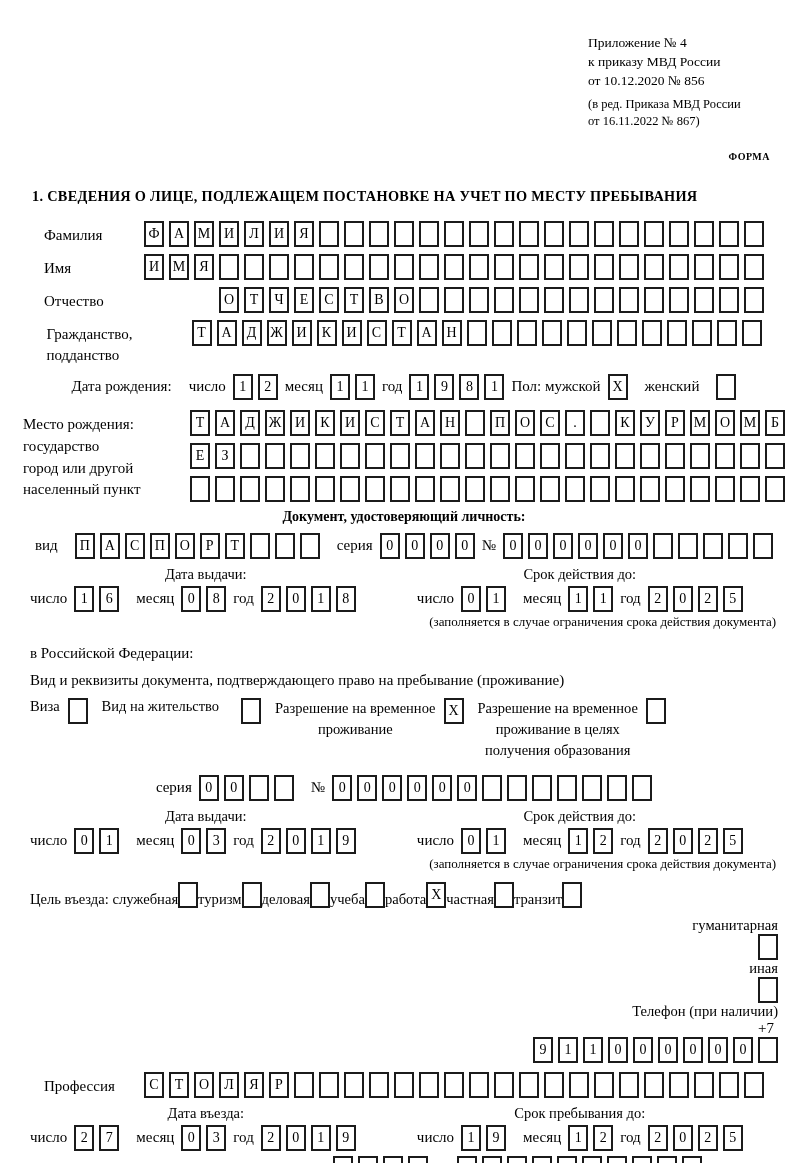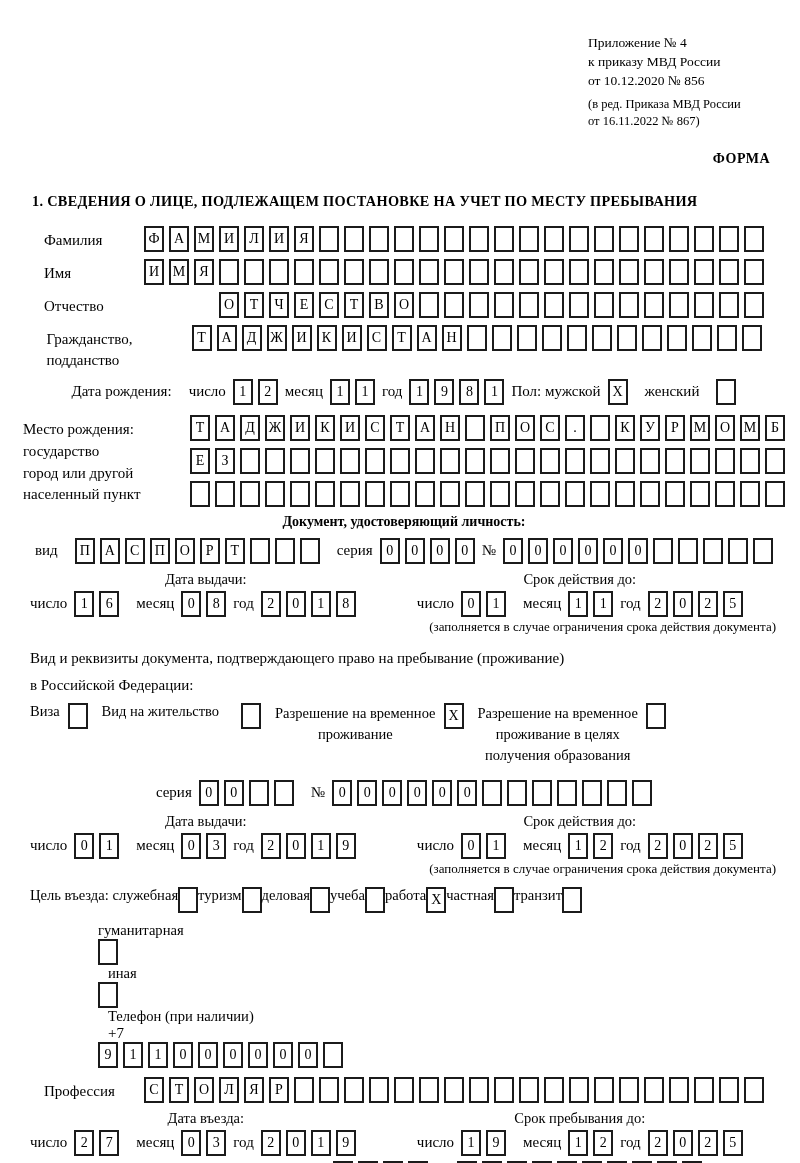--- a/index.html
+++ b/index.html
@@ -5,21 +5,21 @@
   html,body{margin:0;padding:0;background:#fff;}
   .page{
     width:800px;min-height:1163px;box-sizing:border-box;
     background:#fff;color:#000;
     font-family:"Liberation Serif","DejaVu Serif",serif;
     padding:34px 22px 30px 30px;
     position:relative;overflow:hidden;
   }
   .hdr{margin-left:auto;width:190px;font-size:13.5px;line-height:1.4;}
   .hdr-small{font-size:12.5px;margin-top:5px;line-height:1.4;}
-  .forma{font-weight:bold;font-size:14px;text-align:right;margin:20px 8px 14px 0;letter-spacing:.5px;}
+  .forma{font-weight:bold;font-size:10px;text-align:right;margin:20px 8px 14px 0;letter-spacing:.5px;}
   .title{font-weight:bold;font-size:15.5px;text-align:center;line-height:1.55;margin:4px 0 18px 0;}
   .blank-line{display:inline-block;width:55px;border-bottom:2px solid #333;margin-left:10px;vertical-align:baseline;}
   .sec-heading{font-weight:bold;font-size:14.3px;margin:26px 0 16px 2px;letter-spacing:.3px;}
   .frow{display:flex;align-items:flex-start;margin-bottom:7px;justify-content:center;}
   .flabel{font-size:15px;line-height:1.45;padding-top:4px;flex-shrink:0;}
   .w95{width:100px;}
   .w170{width:175px;}
   .w145{width:145px;}
   .w158{width:167px;}
   .w105{width:108px;}
@@ -36,21 +36,21 @@
   .doc-heading{font-weight:bold;font-size:14px;text-align:center;margin:4px 0 8px 0;}
   .dates-row{display:flex;margin:2px 0 2px 0;}
   .half-l{width:47%;}
   .half-r{width:53%;}
   .half-head{text-align:center;font-size:14.5px;margin-bottom:3px;}
   .note-right{font-size:13px;text-align:right;margin:1px 2px 10px 0;}
   .permit-intro{font-size:15px;line-height:1.8;margin-bottom:4px;}
   .permit-row{display:flex;align-items:flex-start;gap:14px;margin:2px 0 14px 0;}
   .pr-item{display:flex;align-items:flex-start;gap:8px;font-size:14.5px;}
   .pr-multi{text-align:center;line-height:1.45;}
-  .purpose-row{display:flex;align-items:flex-start;font-size:14.6px;margin-bottom:9px;flex-wrap:nowrap;}
+  .purpose-row{display:flex;align-items:flex-end;font-size:14.6px;margin-bottom:9px;flex-wrap:nowrap;}
   .indent65{margin-left:68px;flex-direction:column;}
   .rep-block{display:flex;margin-top:2px;}
   .ph-prefix{font-size:15px;margin:0 4px 0 10px;}
 </style>
 </head>
 <body>
 
 <div class="page">
 
   <div class="hdr">
@@ -391,22 +391,22 @@
             <span class="cell">0</span>
             <span class="cell">2</span>
             <span class="cell">5</span>
           </span>
       </div>
     </div>
   </div>
   <div class="note-right">(заполняется в случае ограничения срока действия документа)</div>
 
   <div class="permit-intro">
+    <div>в Российской Федерации:</div>
     <div>Вид и реквизиты документа, подтверждающего право на пребывание (проживание)</div>
-    <div>в Российской Федерации:</div>
   </div>
 
   <div class="permit-row">
     <span class="pr-item">
       <span>Виза</span>
       <span class="cells">
           <span class="cell"></span>
         </span>
     </span>
     <span class="pr-item">

